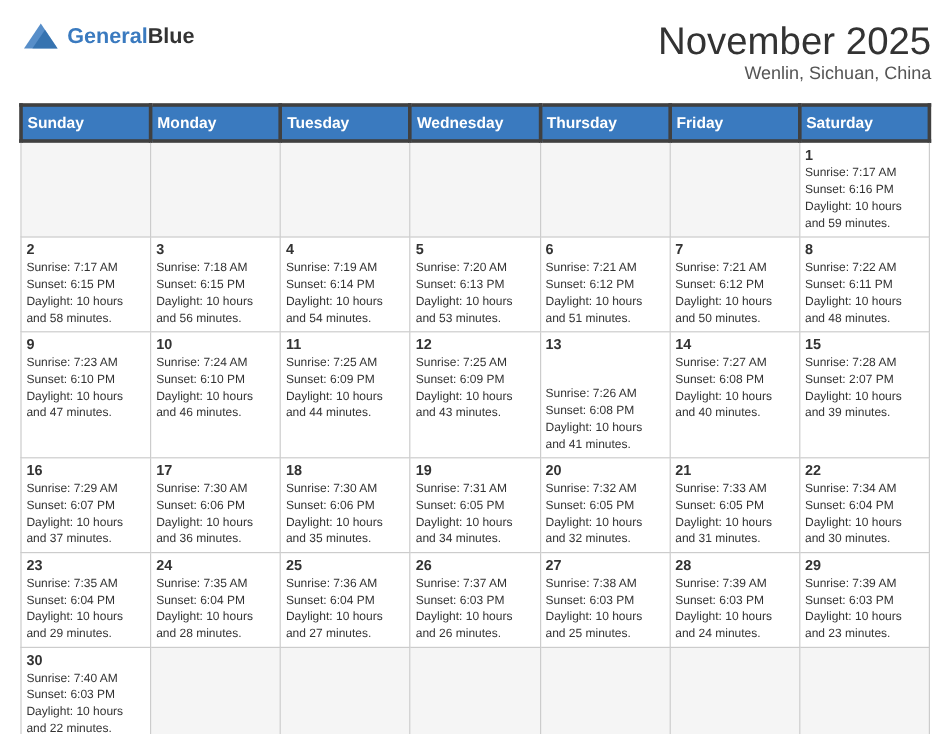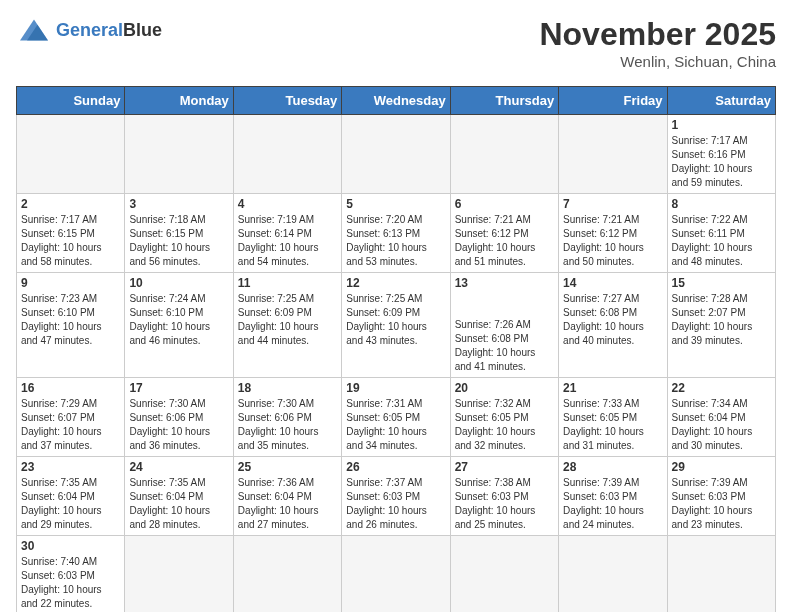--- a/index.html
+++ b/index.html
@@ -31,40 +31,40 @@
     }
     .logo-icon {
       width: 36px;
       height: 28px;
     }
     .title-block {
       text-align: right;
     }
     .month-title {
       font-size: 32px;
-      font-weight: bold;
+      font-weight: normal;
       color: #333;
     }
     .location {
       font-size: 15px;
       color: #555;
     }
     .calendar {
       width: 100%;
       border-collapse: collapse;
       border: 1px solid #ccc;
     }
     .calendar th {
       background: #3a7abf;
       color: #fff;
       font-size: 13px;
       font-weight: bold;
       padding: 6px 4px;
-      text-align: right;
-      border: 1px solid #404040;
+      text-align: left;
+      border: 3px solid #404040;
     }
     .calendar td {
       vertical-align: top;
       border: 1px solid #ccc;
       padding: 3px 4px;
       width: 108px;
       min-height: 80px;
       font-size: 10px;
       color: #333;
       background: #fff;

